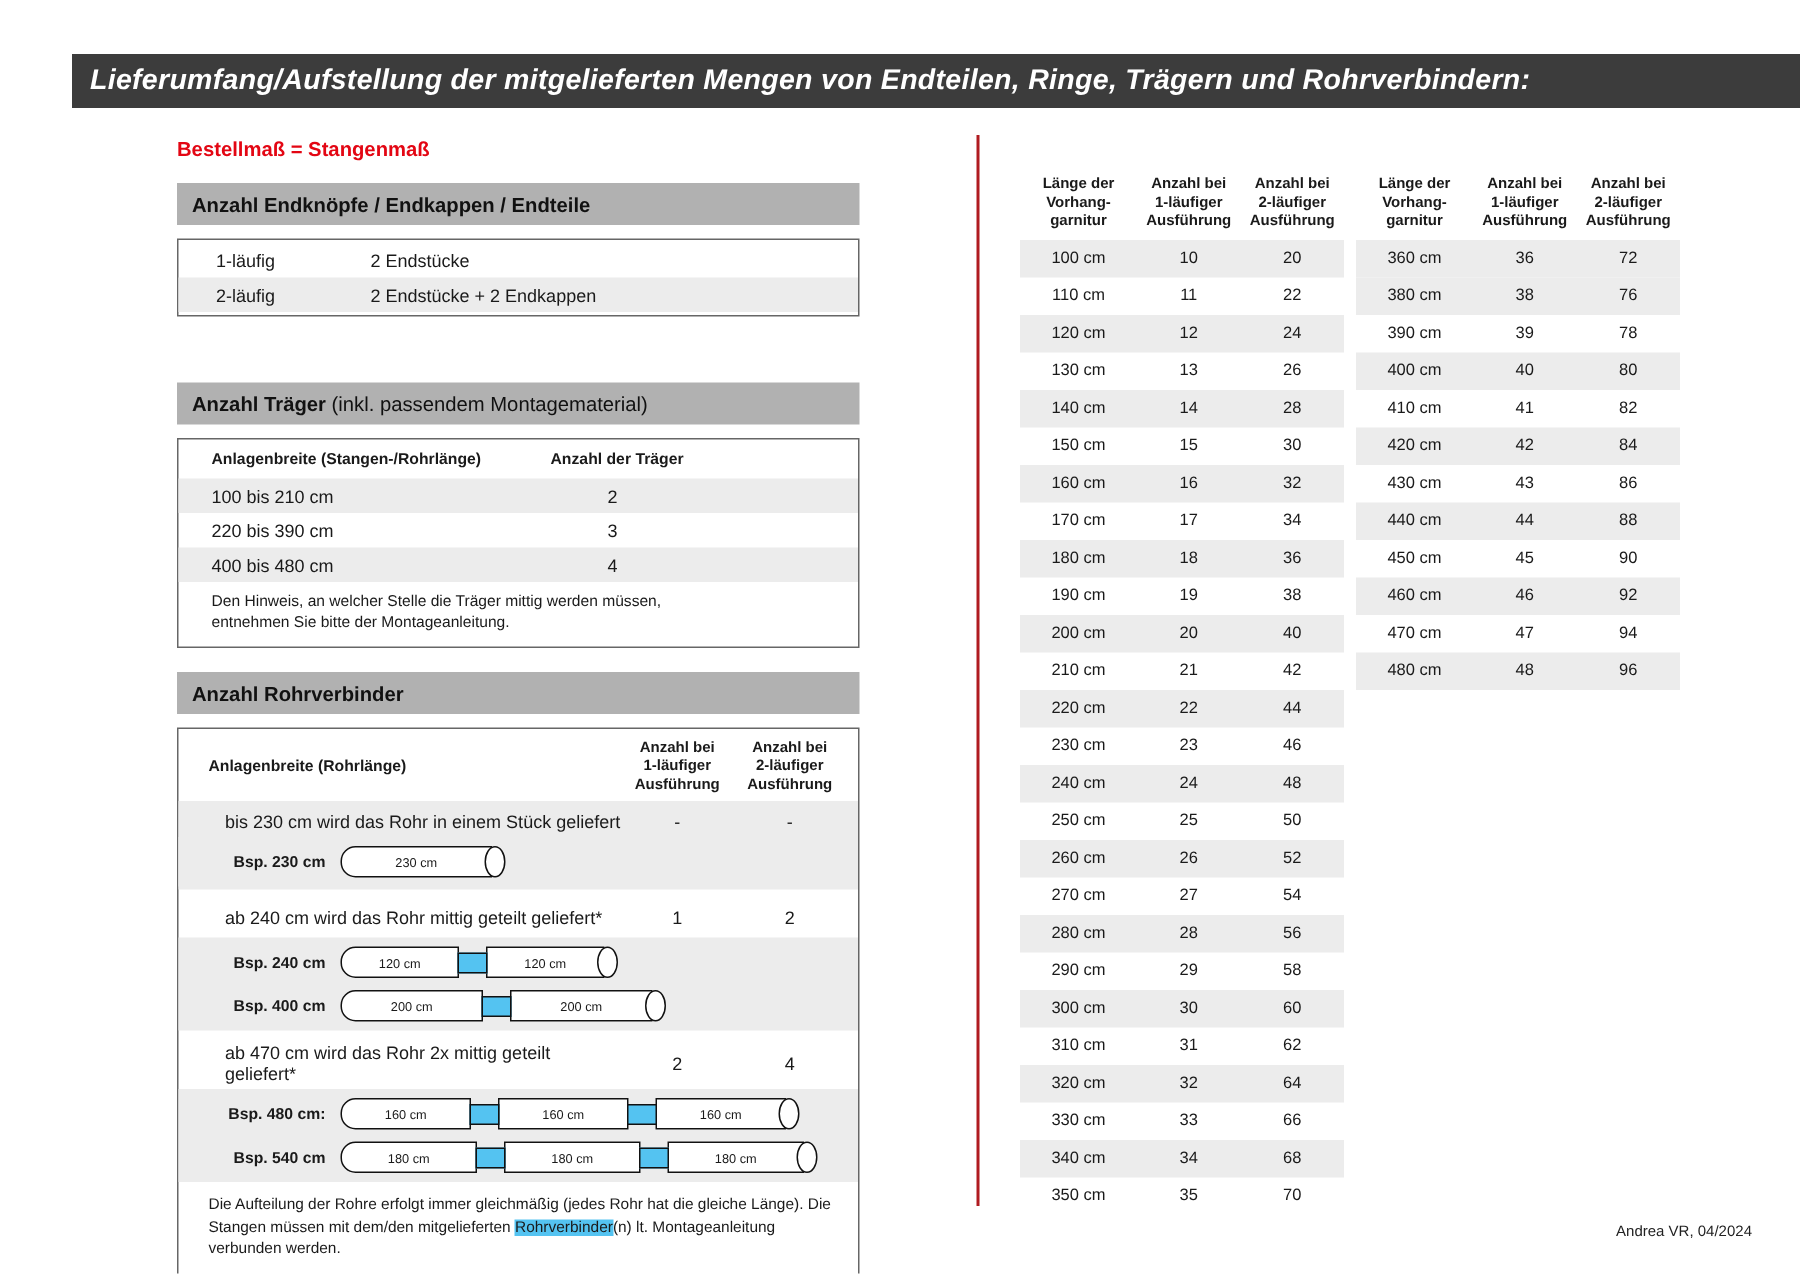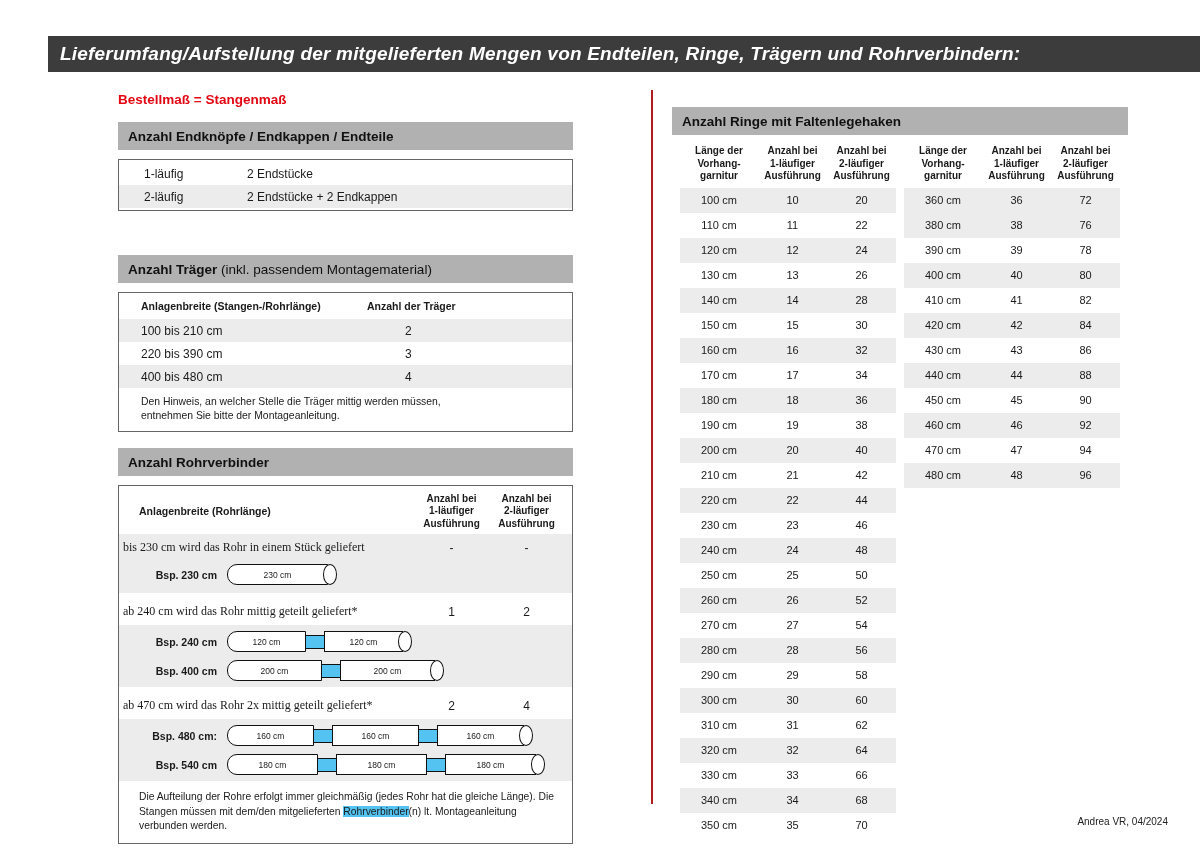--- a/index.html
+++ b/index.html
@@ -36,21 +36,21 @@
   .tr-note { padding:7px 95px 9px 22px; font-size:10.4px; line-height:1.32; }
 
   
   #sec-rohr { margin-top:16px;border-radius:25px; }
   .rv-head { display:flex; align-items:center; padding:6px 8px 4px 0; min-height:48px; }
   .rv-head .rv-w { flex:1; padding-left:20px; font-size:10.5px; font-weight:bold; }
   .rv-col-h { width:75px; text-align:center; font-size:10px; font-weight:bold; white-space:pre-line; line-height:1.25; }
   .rv-section + .rv-section { margin-top:8px; }
   .rv-section.sec-gray { background:#ececec; padding-top:3px; padding-bottom:2px; }
   .rv-text-row { display:flex; align-items:center; min-height:21px; padding-right:8px; }
-  .rv-text { flex:1; padding-left:4px; font-size:12px;font-family:Liberation Serif, serif; }
+  .rv-text { flex:1; padding-left:31px; font-size:12px; }
   .rv-c { width:75px; text-align:center; font-size:12px; }
   .rv-examples { background:#ececec; padding:2px 0; }
   .rv-section:not(.sec-gray) .rv-examples { margin-top:3px; }
   .rv-ex-row { display:flex; align-items:center; height:29px; }
   .rv-ex-label { width:108px; text-align:right; padding-right:10px; font-size:10.5px; font-weight:bold; white-space:nowrap; }
   .rod { display:flex; align-items:center; }
   .rod-seg { height:21px; border:1.5px solid #111; background:#fff; display:flex; align-items:center; justify-content:center; font-size:8.5px; position:relative; z-index:1; }
   .rod-seg.first { border-radius:10px 0 0 10px; }
   .connector { width:20px; height:14px; background:#54c3f1; border:1.4px solid #111; margin:0 -1px; position:relative; z-index:2; }
   .rod-end { width:14px; height:21px; border:1.5px solid #111; border-radius:50%; background:#fff; margin-left:-5px; position:relative; z-index:3; }
@@ -224,23 +224,20 @@
         <div class="rv-foot">
           <span>Die Aufteilung der Rohre erfolgt immer gleichmäßig (jedes Rohr hat die gleiche Länge). Die Stangen müssen mit dem/den mitgelieferten </span><span class="hl">Rohrverbinder</span><span>(n) lt. Montageanleitung verbunden werden.</span>
         </div>
       </div>
     </section>
   </div>
 
   <div class="divider"></div>
 
   <div class="right-col">
-    <div class="sec-bar">
-      <b>Anzahl Ringe mit Faltenlegehaken</b>
-    </div>
     <div class="ring-tables">
       <div class="ring-table">
         <div class="ring-head">
           <div class="h-len">Länge der
 Vorhang-
 garnitur</div>
           <div class="h1">Anzahl bei
 1-läufiger
 Ausführung</div>
           <div class="h2">Anzahl bei

